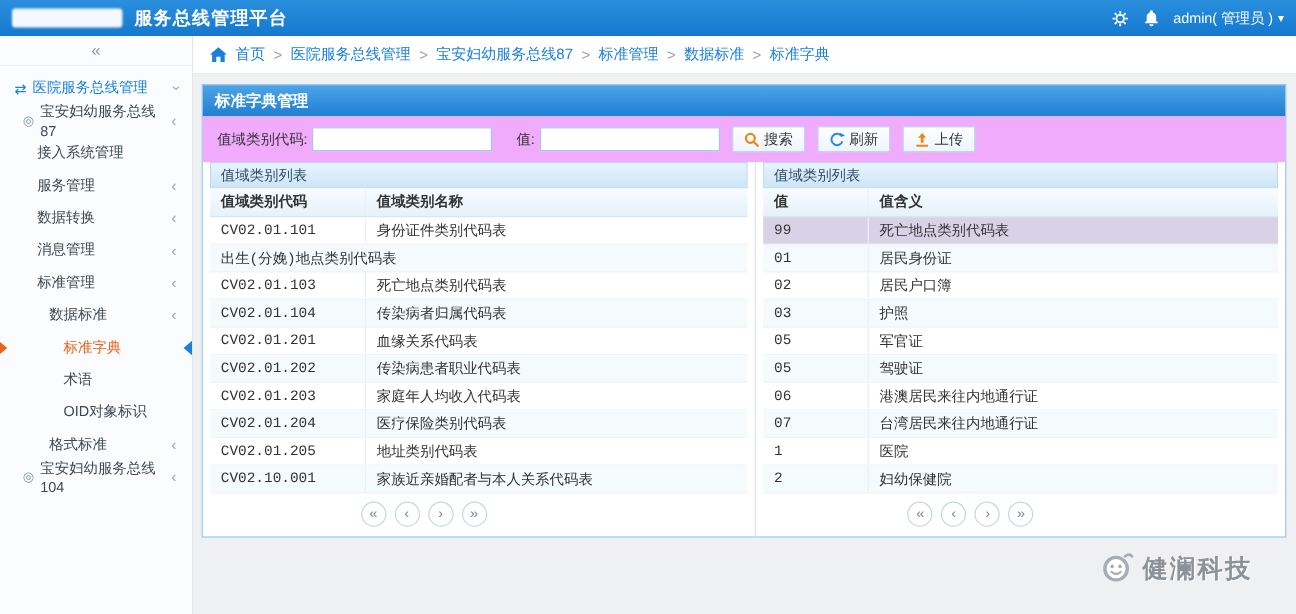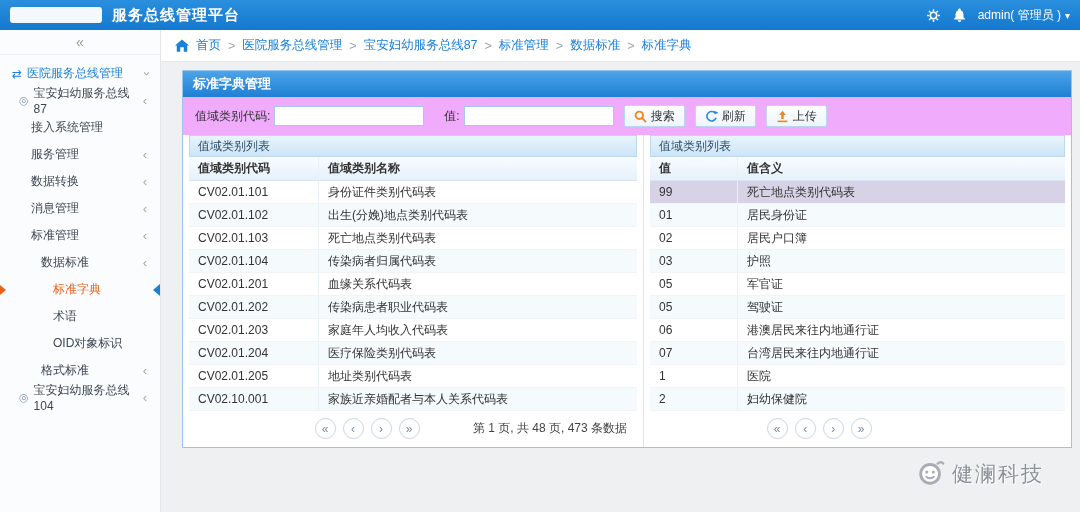--- a/index.html
+++ b/index.html
@@ -43,37 +43,37 @@
   
   .main { position:absolute; left:161px; top:30px; right:0; bottom:0; background:#eef0f1; }
   .breadcrumb { height:32px; background:#fff; border-bottom:1px solid #e6e8ea;
     display:flex; align-items:center; padding:0 14px; gap:7px; font-size:12.5px; }
   .bc-items { display:flex; align-items:center; gap:7px; }
   .bc-item { display:flex; align-items:center; gap:7px; cursor:pointer; }
   .bc-sep { color:#9aa4ad; }
   .bc-sep:empty { display:none; }
   .bc-link { color:#1a80d8; }
 
-  .panel { position:absolute; left:21px; right:8px; top:40px; background:#fff; border:1px solid #98c5ec; }
+  .panel { position:absolute; left:7px; right:8px; top:40px; background:#fff; border:1px solid #98c5ec; }
   .panel-header { height:26px; background:linear-gradient(#4da4e8,#1f7fd4); color:#fff;
     display:flex; align-items:center; padding:0 10px; font-size:13px; font-weight:bold; }
 
   .filter-row { display:flex; align-items:center; padding:8px 12px; background:#f0abfc; }
   .filter-label { color:#333; }
   .filter-label.lbl2 { margin-left:20px; }
   .filter-input { width:150px; height:20px; border:1px solid #a6c8e8; margin-left:4px; padding:0 4px;
     font-size:12px; font-family:inherit; outline:none; }
   .tool-btn { display:flex; align-items:center; gap:4px; height:22px; padding:0 9px; margin-left:10px;
     border:1px solid #bcd6ee; border-radius:2px; background:linear-gradient(#fefefe,#edf5fc);
     font-size:12px; font-family:inherit; color:#333; cursor:pointer; }
   .tb-icon { display:flex; align-items:center; }
 
   .tables { display:flex; padding:0 6px; gap:6px; }
   .vdivider { width:1px; background:#e0e4e8; }
-  .table-box { display:flex; flex-direction:column; height:312px; }
+  .table-box { display:flex; flex-direction:column; height:312px;font-family:Liberation Mono, monospace; }
   .table-box.left { width:448px; }
   .table-box.right { flex:1; }
   .section-bar { height:22px; background:linear-gradient(#e8f4fc,#cde5f7); border:1px solid #bdd8ee;
     display:flex; align-items:center; padding:0 8px; color:#2c4d68; }
   .thead { height:24px; display:flex; align-items:center; background:linear-gradient(#f8fcff,#e6f1fa);
     border-bottom:1px solid #d7e6f2; font-weight:bold; }
   .hcell { padding-left:9px; }
   .c1 { width:130px; border-right:1px solid #e9f0f6; height:100%; display:flex; align-items:center; }
   .c2 { flex:1; height:100%; display:flex; align-items:center; }
   .table-box.right .c1 { width:88px; }
@@ -84,21 +84,21 @@
   .cell { padding-left:9px; font-size:12px; }
 
   .pager { margin-top:auto; display:flex; align-items:center; padding:6px 10px 8px; }
   .pager-btns { display:flex; gap:7px; margin-left:27%; }
   .pbtn { width:21px; height:21px; border:1px solid #c6d6e4; border-radius:50%; background:#fff;
     display:flex; align-items:center; justify-content:center; color:#7b8a97; font-size:12px; cursor:pointer; }
   .pager-info { margin-left:auto; color:#444; }
 
   
   .watermark { position:absolute; right:36px; bottom:22px; display:flex; align-items:center; gap:6px; }
-  .wm-text { font-size:21px; font-weight:normal; color:#8b929a; letter-spacing:2px;
+  .wm-text { font-size:21px; font-weight:bold; color:#8b929a; letter-spacing:2px;
     text-shadow:1px 1px 0 #ffffff; }
 </style>
 </head>
 <body>
 
 <div class="app">
 
   <header class="topbar">
     <div class="logo-blob"></div>
     <div class="topbar-title">服务总线管理平台</div>
@@ -295,21 +295,20 @@
             <div class="hcell c2">值域类别名称</div>
           </div>
           <div class="tbody">
 
               <div class="trow">
                 <div class="cell c1">CV02.01.101</div>
                 <div class="cell c2">身份证件类别代码表</div>
               </div>
 
               <div class="trow">
-                <div class="cell c1">CV02.01.102</div>
                 <div class="cell c2">出生(分娩)地点类别代码表</div>
               </div>
 
               <div class="trow">
                 <div class="cell c1">CV02.01.103</div>
                 <div class="cell c2">死亡地点类别代码表</div>
               </div>
 
               <div class="trow">
                 <div class="cell c1">CV02.01.104</div>
@@ -347,21 +346,20 @@
               </div>
             </div>
           <div class="pager">
             <div class="pager-btns">
 
             <span class="pbtn">«</span>
                 <span class="pbtn">‹</span>
                 <span class="pbtn">›</span>
                 <span class="pbtn">»</span>
               </div>
-            <div class="pager-info">第 1 页, 共 48 页,  473 条数据</div>
           </div>
         </div>
 
         <div class="vdivider"></div>
 
         <div class="table-box right">
           <div class="section-bar">值域类别列表</div>
           <div class="thead">
             <div class="hcell c1">值</div>
             <div class="hcell c2">值含义</div>

